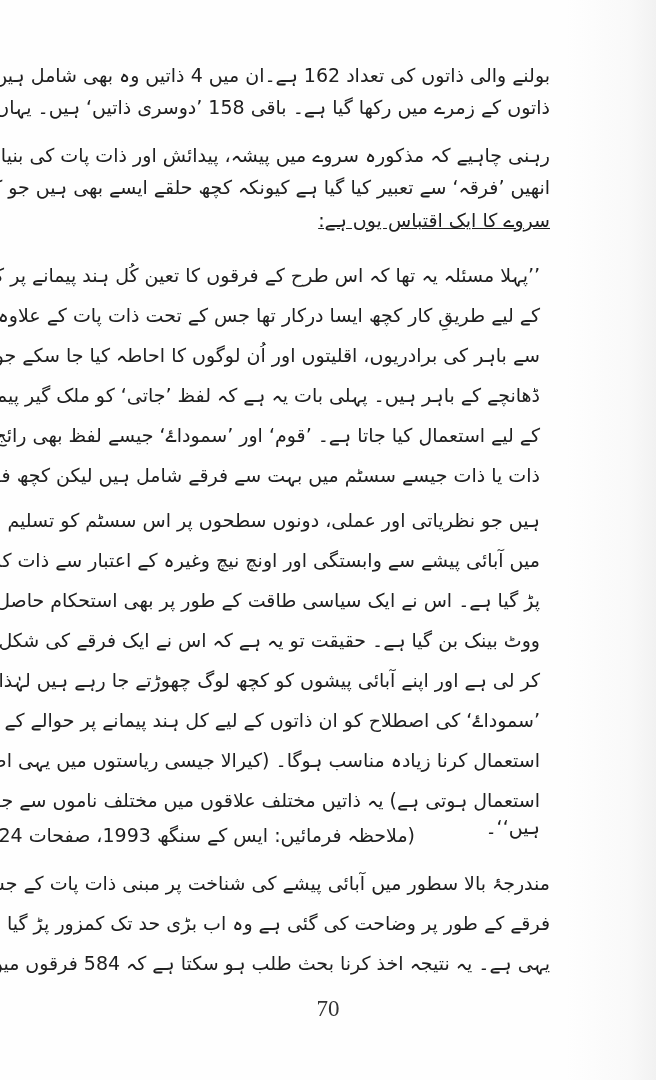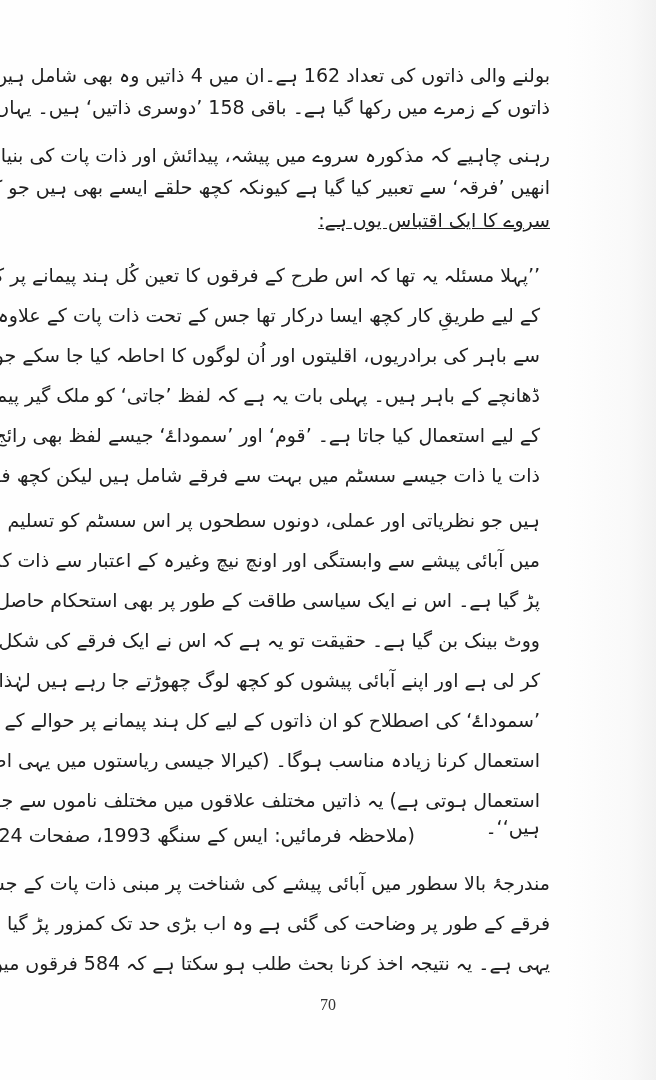--- a/index.html
+++ b/index.html
@@ -74,21 +74,21 @@
       text-align: left;
       color: #202020;
     }
     .page-number {
       position: absolute;
       left: 0;
       width: 656px;
       top: 996px;
       text-align: center;
       font-family: "Liberation Serif", serif;
-      font-size: 16px;
+      font-size: 23px;
       color: #333333;
     }
   </style>
 </head>
 <body>
 
 <div class="page">
   <div class="edge"></div>
 
   <div class="text-block">

